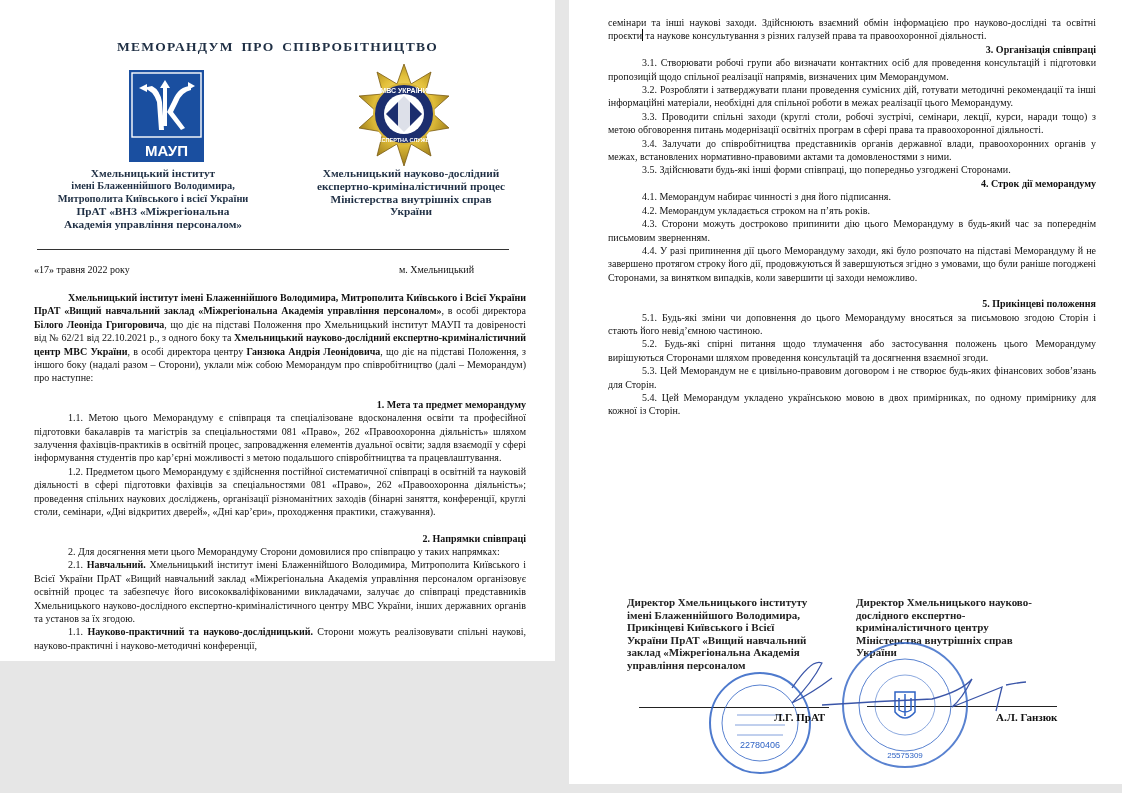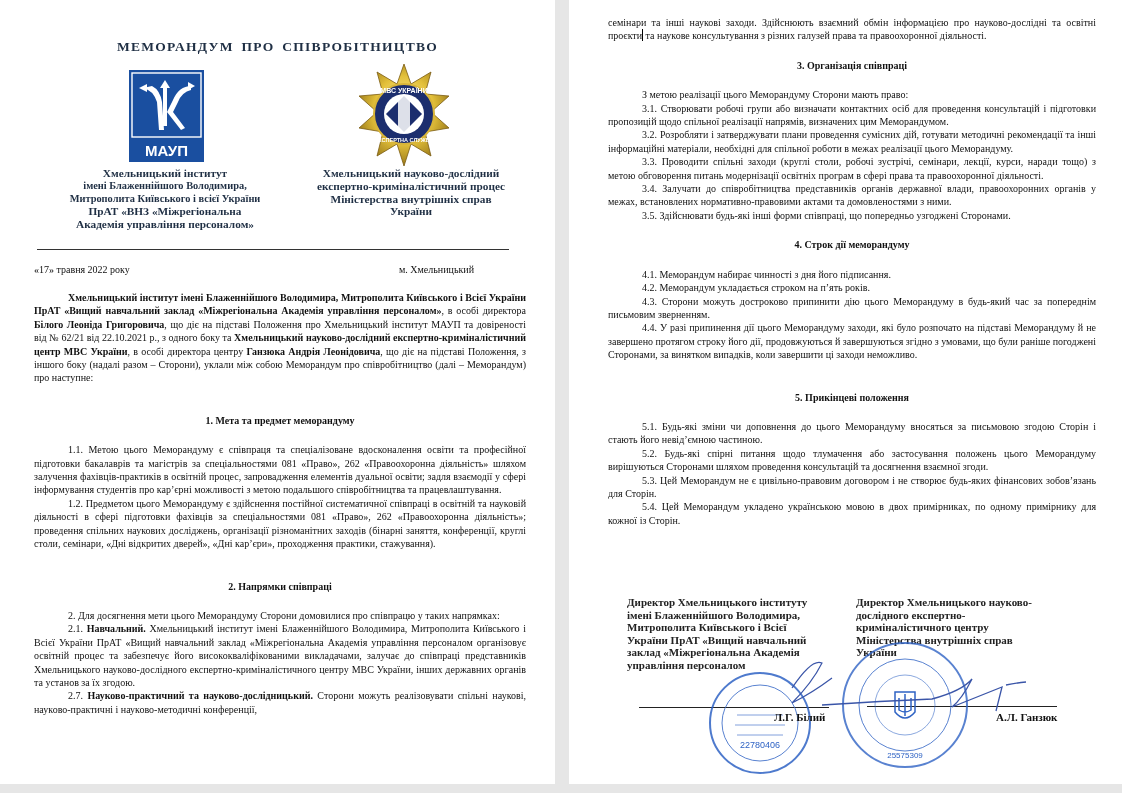--- a/index.html
+++ b/index.html
@@ -7,51 +7,51 @@
     width:1122px; height:793px; overflow:hidden;
     background:#e6e6e6;
     font-family:"Liberation Serif", "DejaVu Serif", serif;
     color:#111;
     position:relative;
   }
   .page {
     position:absolute; top:0; background:#fff;
     box-sizing:border-box;
   }
-  #page-left { left:0; width:555px; height:784px; }
+  #page-left { left:0; width:555px; height:661px; }
   #page-right { left:569px; width:553px; height:784px; }
   .bottom-strip { position:absolute; left:0; top:784px; width:1122px; height:9px; background:#e6e6e6; }
 
   .title {
     position:absolute; top:39px; left:0; width:555px; text-align:center;
     font-weight:bold; font-size:13.5px; letter-spacing:1.3px; color:#1f2f44;
     word-spacing:3px;
   }
   .logo-maup {
     position:absolute; left:129px; top:70px; width:75px; height:92px;
   }
   .logo-mvs {
     position:absolute; left:353px; top:62px; width:102px; height:108px;
   }
   .org-left, .org-right {
     position:absolute; text-align:center; font-weight:bold; font-size:11.3px; line-height:12.8px;
     color:#1f2f44;
   }
-  .org-left { left:40px; width:250px; top:167px; }
+  .org-left { left:28px; width:250px; top:167px; }
   .org-right { left:296px; width:230px; top:167px; }
   .org-left span, .org-right span { display:block; }
   .org-left .small { font-size:10.4px; }
   .rule { position:absolute; left:37px; width:472px; top:249px; border-top:1px solid #333; }
   .date-line { position:absolute; top:264px; left:34px; width:440px; font-size:10px; }
   .date-line .city { position:absolute; right:0; top:0; }
 
   .text-block { position:absolute; font-size:10px; line-height:13.4px; text-align:justify; }
   .p { margin:0; text-indent:34px; text-align:justify; }
   .p.noind { text-indent:0; }
-  .h { margin:16px; text-align:center; font-weight:bold; }
+  .h { margin:0; text-align:right; font-weight:bold; }
   .gap { height:13px; }
 
   #left-body { left:34px; top:291px; width:492px; }
   #right-body { left:608px; top:16px; width:488px; }
 
   .sig-area { position:absolute; left:612px; top:590px; width:480px; height:185px; }
   .sig-col { position:absolute; top:6px; font-weight:bold; font-size:11px; line-height:12.6px; color:#222; }
   .sig-col span { display:block; }
   .sig-left { left:15px; width:200px; }
   .sig-right { left:244px; width:190px; }
@@ -127,31 +127,30 @@
   <div class="text-block" id="left-body">
     <p class="p"><b>Хмельницький інститут імені Блаженнійшого Володимира, Митрополита Київського і Всієї України ПрАТ «Вищий навчальний заклад «Міжрегіональна Академія управління персоналом»</b><span>, в особі директора </span><b>Білого Леоніда Григоровича</b><span>, що діє на підставі Положення про Хмельницький інститут МАУП та довіреності від № 62/21 від 22.10.2021 р., з одного боку та </span><b>Хмельницький науково-дослідний експертно-криміналістичний центр МВС України</b><span>, в особі директора центру </span><b>Ганзюка Андрія Леонідовича</b><span>, що діє на підставі Положення, з іншого боку (надалі разом – Сторони), уклали між собою Меморандум про співробітництво (далі – Меморандум) про наступне:</span></p>
     <div class="gap"></div>
     <p class="h">1. Мета та предмет меморандуму</p>
     <p class="p">1.1. Метою цього Меморандуму є співпраця та спеціалізоване вдосконалення освіти та професійної підготовки бакалаврів та магістрів за спеціальностями 081 «Право», 262 «Правоохоронна діяльність» шляхом залучення фахівців-практиків в освітній процес, запровадження елементів дуальної освіти; задля взаємодії у сфері інформування студентів про кар’єрні можливості з метою подальшого співробітництва та працевлаштування.</p>
     <p class="p">1.2. Предметом цього Меморандуму є здійснення постійної систематичної співпраці в освітній та науковій діяльності в сфері підготовки фахівців за спеціальностями 081 «Право», 262 «Правоохоронна діяльність»; проведення спільних наукових досліджень, організації різноманітних заходів (бінарні заняття, конференції, круглі столи, семінари, «Дні відкритих дверей», «Дні кар’єри», проходження практики, стажування).</p>
     <div class="gap"></div>
     <p class="h">2. Напрямки співпраці</p>
     <p class="p">2. Для досягнення мети цього Меморандуму Сторони домовилися про співпрацю у таких напрямках:</p>
     <p class="p"><span>2.1. </span><b>Навчальний.</b><span> Хмельницький інститут імені Блаженнійшого Володимира, Митрополита Київського і Всієї України ПрАТ «Вищий навчальний заклад «Міжрегіональна Академія управління персоналом організовує освітній процес та забезпечує його висококваліфікованими викладачами, залучає до співпраці представників Хмельницького науково-дослідного експертно-криміналістичного центру МВС України, інших державних органів та установ за їх згодою.</span></p>
-    <p class="p"><span>2.7. </span><b>Науково-практичний та науково-дослідницький.</b><span> Сторони можуть реалізовувати спільні наукові, науково-практичні і науково-методичні конференції,</span></p>
+    <p class="p"><span>1.1. </span><b>Науково-практичний та науково-дослідницький.</b><span> Сторони можуть реалізовувати спільні наукові, науково-практичні і науково-методичні конференції,</span></p>
   </div>
 </div>
 
 <div class="page" id="page-right">
 </div>
 
 <div class="text-block" id="right-body">
   <p class="p noind"><span>семінари та інші наукові заходи. Здійснюють взаємний обмін інформацією про науково-дослідні та освітні проєкти</span><span class="cursor"></span><span> та наукове консультування з різних галузей права та правоохоронної діяльності.</span></p>
   <p class="h">3. Організація співпраці</p>
-  <p class="p">З метою реалізації цього Меморандуму Сторони мають право:</p>
   <p class="p">3.1. Створювати робочі групи або визначати контактних осіб для проведення консультацій і підготовки пропозицій щодо спільної реалізації напрямів, визначених цим Меморандумом.</p>
   <p class="p">3.2. Розробляти і затверджувати плани проведення сумісних дій, готувати методичні рекомендації та інші інформаційні матеріали, необхідні для спільної роботи в межах реалізації цього Меморандуму.</p>
   <p class="p">3.3. Проводити спільні заходи (круглі столи, робочі зустрічі, семінари, лекції, курси, наради тощо) з метою обговорення питань модернізації освітніх програм в сфері права та правоохоронної діяльності.</p>
   <p class="p">3.4. Залучати до співробітництва представників органів державної влади, правоохоронних органів у межах, встановлених нормативно-правовими актами та домовленостями з ними.</p>
   <p class="p">3.5. Здійснювати будь-які інші форми співпраці, що попередньо узгоджені Сторонами.</p>
   <p class="h">4. Строк дії меморандуму</p>
   <p class="p">4.1. Меморандум набирає чинності з дня його підписання.</p>
   <p class="p">4.2. Меморандум укладається строком на п’ять років.</p>
   <p class="p">4.3. Сторони можуть достроково припинити дію цього Меморандуму в будь-який час за попереднім письмовим зверненням.</p>
   <p class="p">4.4. У разі припинення дії цього Меморандуму заходи, які було розпочато на підставі Меморандуму й не завершено протягом строку його дії, продовжуються й завершуються згідно з умовами, що були раніше погоджені Сторонами, за винятком випадків, коли завершити ці заходи неможливо.</p>
@@ -160,21 +159,21 @@
   <p class="p">5.1. Будь-які зміни чи доповнення до цього Меморандуму вносяться за письмовою згодою Сторін і стають його невід’ємною частиною.</p>
   <p class="p">5.2. Будь-які спірні питання щодо тлумачення або застосування положень цього Меморандуму вирішуються Сторонами шляхом проведення консультацій та досягнення взаємної згоди.</p>
   <p class="p">5.3. Цей Меморандум не є цивільно-правовим договором і не створює будь-яких фінансових зобов’язань для Сторін.</p>
   <p class="p">5.4. Цей Меморандум укладено українською мовою в двох примірниках, по одному примірнику для кожної із Сторін.</p>
 </div>
 
 <div class="sig-area">
   <div class="sig-col sig-left">
     <span>Директор Хмельницького інституту</span>
     <span>імені Блаженнійшого Володимира,</span>
-    <span>Митрополита Київського і Всієї</span>
+    <span>Прикінцеві Київського і Всієї</span>
     <span>України ПрАТ «Вищий навчальний</span>
     <span>заклад «Міжрегіональна Академія</span>
     <span>управління персоналом</span>
   </div>
   <div class="sig-col sig-right">
     <span>Директор Хмельницького науково-</span>
     <span>дослідного експертно-</span>
     <span>криміналістичного центру</span>
     <span>Міністерства внутрішніх справ</span>
     <span>України</span>
@@ -203,17 +202,17 @@
       <path d="M65 54 L65 76 M59 58 L59 70 Q65 74 71 70 L71 58" fill="none" stroke="#2f63c4" stroke-width="1.5"></path>
       <text x="65" y="118" text-anchor="middle" font-family="Liberation Sans, sans-serif" font-size="8" fill="#2f63c4">25575309</text>
     </svg>
   </div>
 
   <svg style="position:absolute; left:60px; top:60px;" width="400" height="80">
     <path d="M120 38 q20 -30 30 -25 q-10 20 -30 40 q20 -10 40 -25" fill="none" stroke="#3a55a8" stroke-width="1.2"></path>
     <path d="M150 55 q60 -4 110 -6 q30 -8 40 -20 q-10 20 -20 28 q30 -12 50 -20 l-6 24 m10 -26 q10 -2 20 -3" fill="none" stroke="#3a55a8" stroke-width="1.3"></path>
   </svg>
 
-  <div class="sig-name sig-name-left">Л.Г. Білий</div>
+  <div class="sig-name sig-name-left">Л.Г. ПрАТ</div>
   <div class="sig-name sig-name-right">А.Л. Ганзюк</div>
 </div>
 
 <div class="bottom-strip"></div>
 
 </body></html>

